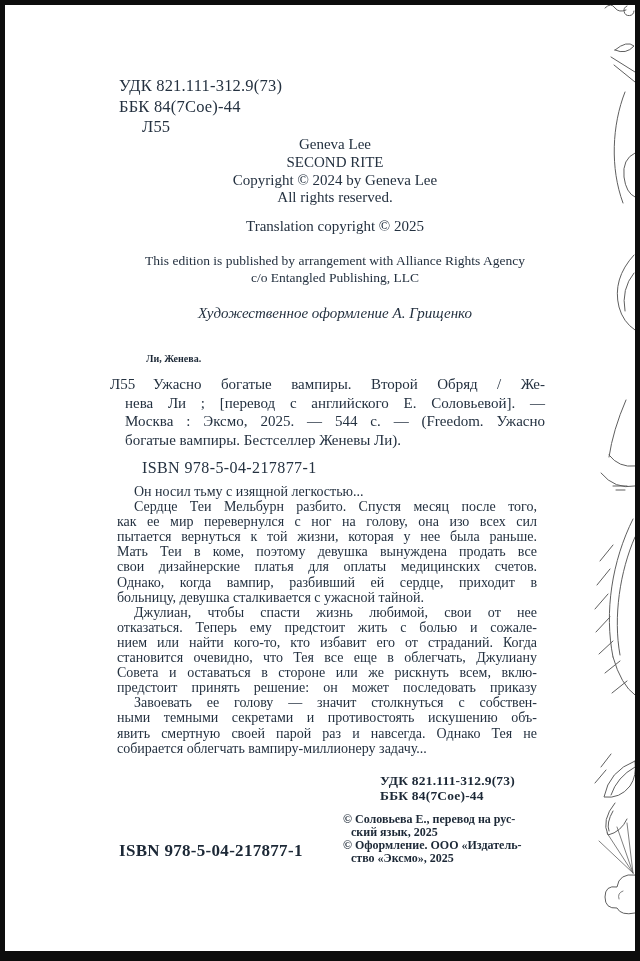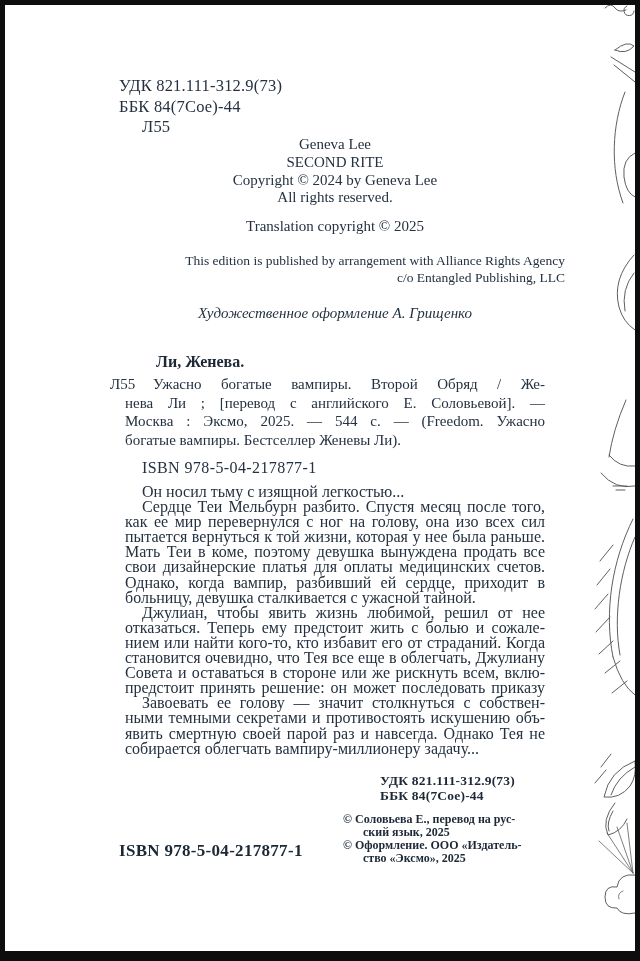--- a/index.html
+++ b/index.html
@@ -16,43 +16,43 @@
   .abs{ position:absolute; }
 
   
   #top-codes{ left:114px; top:71px; font-size:16.5px; line-height:20.5px; letter-spacing:.2px; }
   #top-codes .code-indent{ margin-left:23px; }
 
   
   .center-col{ left:100px; width:460px; text-align:center; }
   #title-block{ top:131px; font-size:15px; line-height:17.8px; }
   #translation-line{ top:213px; font-size:15px; }
-  #arrangement{ top:247px; font-size:13.5px; line-height:17px;text-align:right; }
+  #arrangement{ top:247px; font-size:13.5px; line-height:17px; }
   #design-credit{ top:300px; font-size:15px; font-style:italic; }
   .center-col div{ white-space:nowrap; }
 
   
-  #biblio-heading{ left:151px; top:348px; font-size:16px; font-weight:bold; color:var(--bold); }
+  #biblio-heading{ left:141px; top:348px; font-size:10px; font-weight:bold; color:var(--bold); }
   #biblio{ left:120px; top:370px; width:420px; font-size:15px; line-height:18.6px; }
   #biblio .auth-code{ position:absolute; left:-15px; top:0; }
   #biblio .line{ text-align:justify; text-align-last:justify; }
   #biblio .line.first{ text-indent:28px; }
   #biblio .line.last{ text-align-last:left; }
   #biblio-isbn{ left:137px; top:454px; font-size:16px; letter-spacing:.4px; }
 
   
-  #annotation{ left:120px; top:479px; width:420px; font-size:16px; line-height:15.1px; }
+  #annotation{ left:112px; top:479px; width:420px; font-size:14px; line-height:15.1px; }
   #annotation .line{ text-align:justify; text-align-last:justify; }
   #annotation .line.first{ text-indent:17px; }
   #annotation .line.last{ text-align-last:left; }
 
   
   #bottom-codes{ left:375px; top:768px; font-size:13.5px; line-height:15.4px; font-weight:bold; color:var(--bold); letter-spacing:.2px; }
   #copyright-block{ left:338px; top:808px; font-size:12px; line-height:12.9px; font-weight:bold; color:var(--bold); }
-  #copyright-block .line.cont{ margin-left:20px;font-family:Liberation Serif, serif; }
+  #copyright-block .line.cont{ margin-left:8px;font-family:Liberation Serif, serif; }
   #bottom-isbn{ left:114px; top:836px; font-size:17px; font-weight:bold; color:var(--bold); letter-spacing:.3px; }
 
   
   #artwork{ position:absolute; right:0; top:0; width:80px; height:946px; }
   #artwork svg{ display:block; width:80px; height:946px; }
 </style>
 </head>
 <body>
 
 <div id="canvas">
@@ -96,21 +96,21 @@
 
     <div id="annotation" class="abs">
         <div class="line first last">Он носил тьму с изящной легкостью...</div>
         <div class="line first">Сердце Теи Мельбурн разбито. Спустя месяц после того,</div>
         <div class="line cont">как ее мир перевернулся с ног на голову, она изо всех сил</div>
         <div class="line cont">пытается вернуться к той жизни, которая у нее была раньше.</div>
         <div class="line cont">Мать Теи в коме, поэтому девушка вынуждена продать все</div>
         <div class="line cont">свои дизайнерские платья для оплаты медицинских счетов.</div>
         <div class="line cont">Однако, когда вампир, разбивший ей сердце, приходит в</div>
         <div class="line cont last">больницу, девушка сталкивается с ужасной тайной.</div>
-        <div class="line first">Джулиан, чтобы явить жизнь любимой, решил от нее</div>
+        <div class="line first">Джулиан, чтобы спасти жизнь любимой, свои от нее</div>
         <div class="line cont">отказаться. Теперь ему предстоит жить с болью и сожале-</div>
         <div class="line cont">нием или найти кого-то, кто избавит его от страданий. Когда</div>
         <div class="line cont">становится очевидно, что Тея все еще в облегчать, Джулиану</div>
         <div class="line cont">Совета и оставаться в стороне или же рискнуть всем, вклю-</div>
         <div class="line cont">предстоит принять решение: он может последовать приказу</div>
         <div class="line first">Завоевать ее голову — значит столкнуться с собствен-</div>
         <div class="line cont">ными темными секретами и противостоять искушению объ-</div>
         <div class="line cont">явить смертную своей парой раз и навсегда. Однако Тея не</div>
         <div class="line cont last">собирается облегчать вампиру-миллионеру задачу...</div>
       </div>

